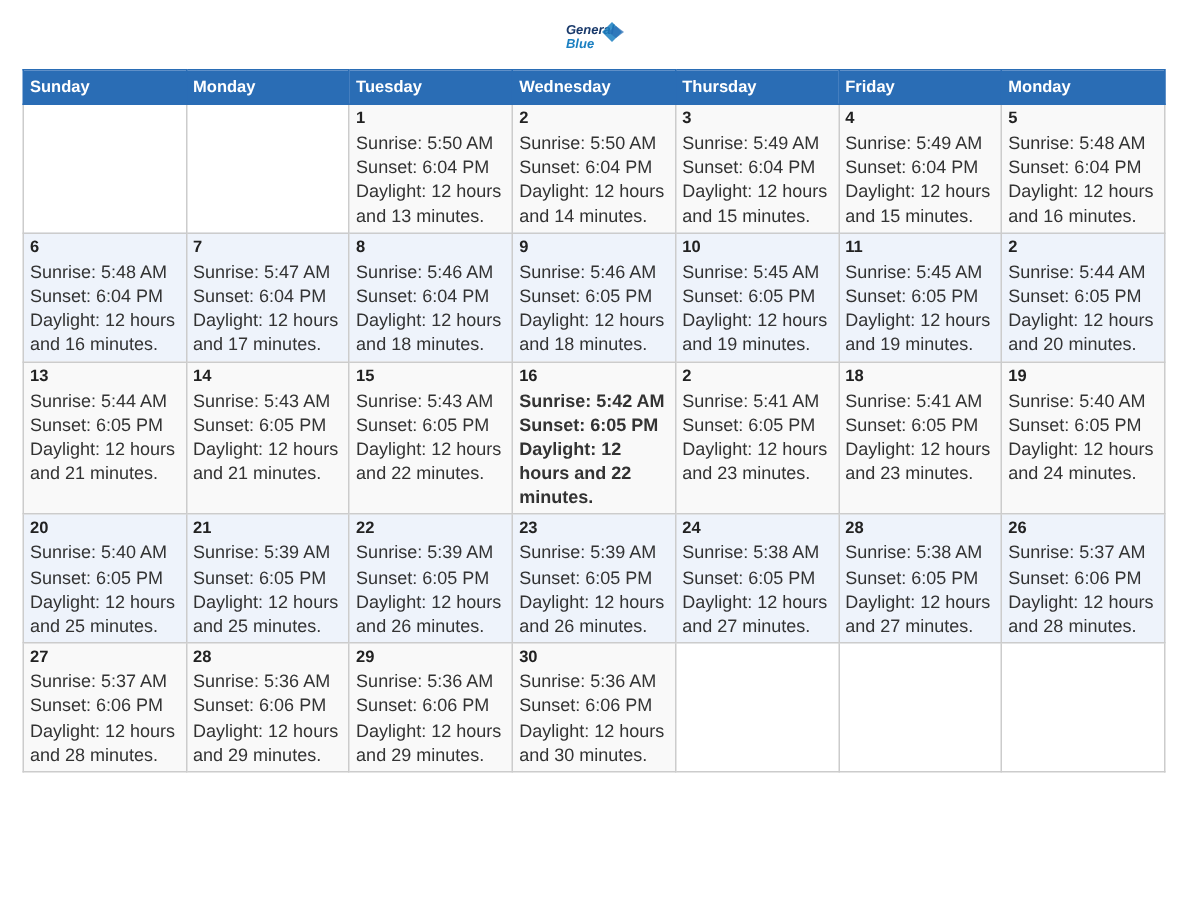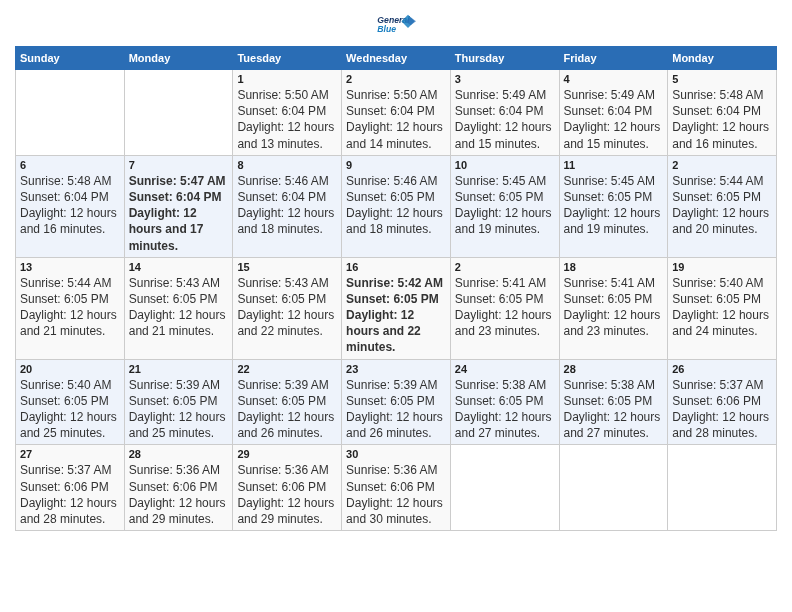--- a/index.html
+++ b/index.html
@@ -155,21 +155,21 @@
         </tr>
         <tr>
           <td>
             <span class="day-num">6</span>
             <div class="day-info" style="white-space: pre-line;">Sunrise: 5:48 AM
 Sunset: 6:04 PM
 Daylight: 12 hours and 16 minutes.</div>
           </td>
           <td>
             <span class="day-num">7</span>
-            <div class="day-info" style="white-space: pre-line; font-weight: bold;">Sunrise: 5:47 AM
+            <div class="day-info" style="white-space: pre-line;">Sunrise: 5:47 AM
 Sunset: 6:04 PM
 Daylight: 12 hours and 17 minutes.</div>
           </td>
           <td>
             <span class="day-num">8</span>
             <div class="day-info" style="white-space: pre-line;">Sunrise: 5:46 AM
 Sunset: 6:04 PM
 Daylight: 12 hours and 18 minutes.</div>
           </td>
           <td>

